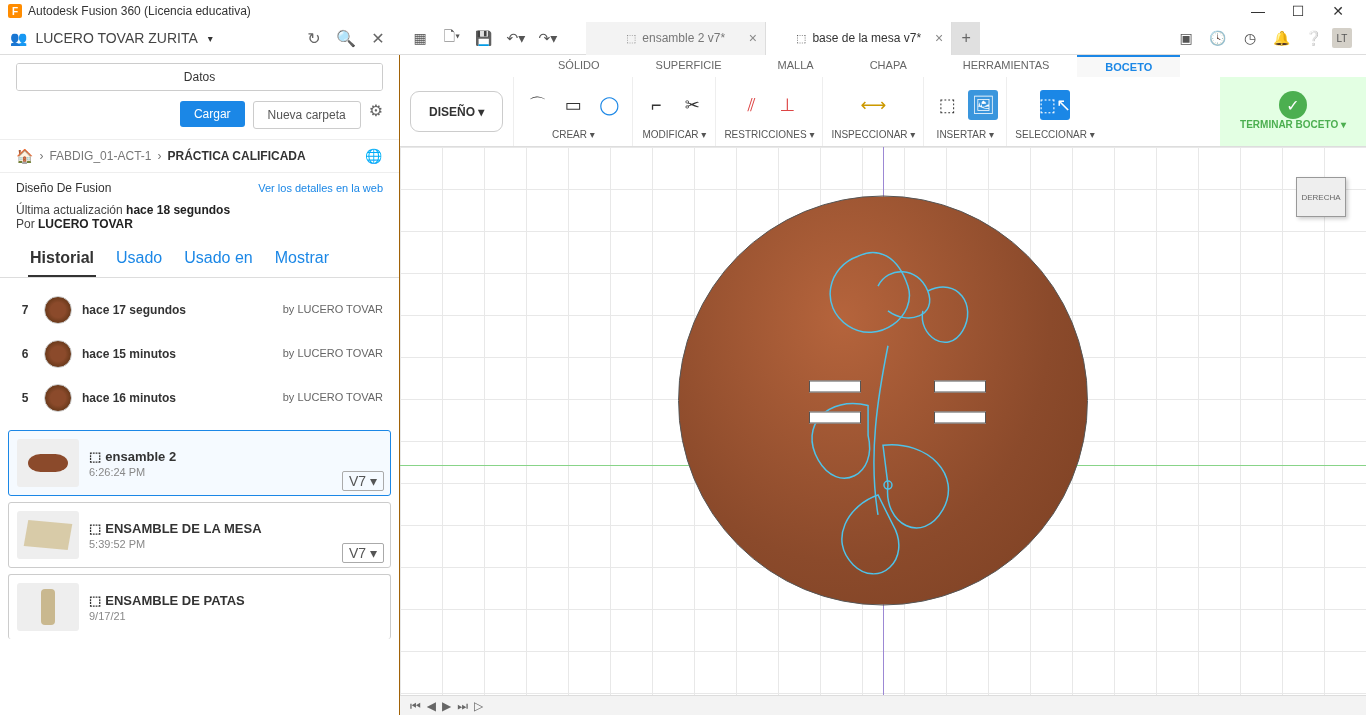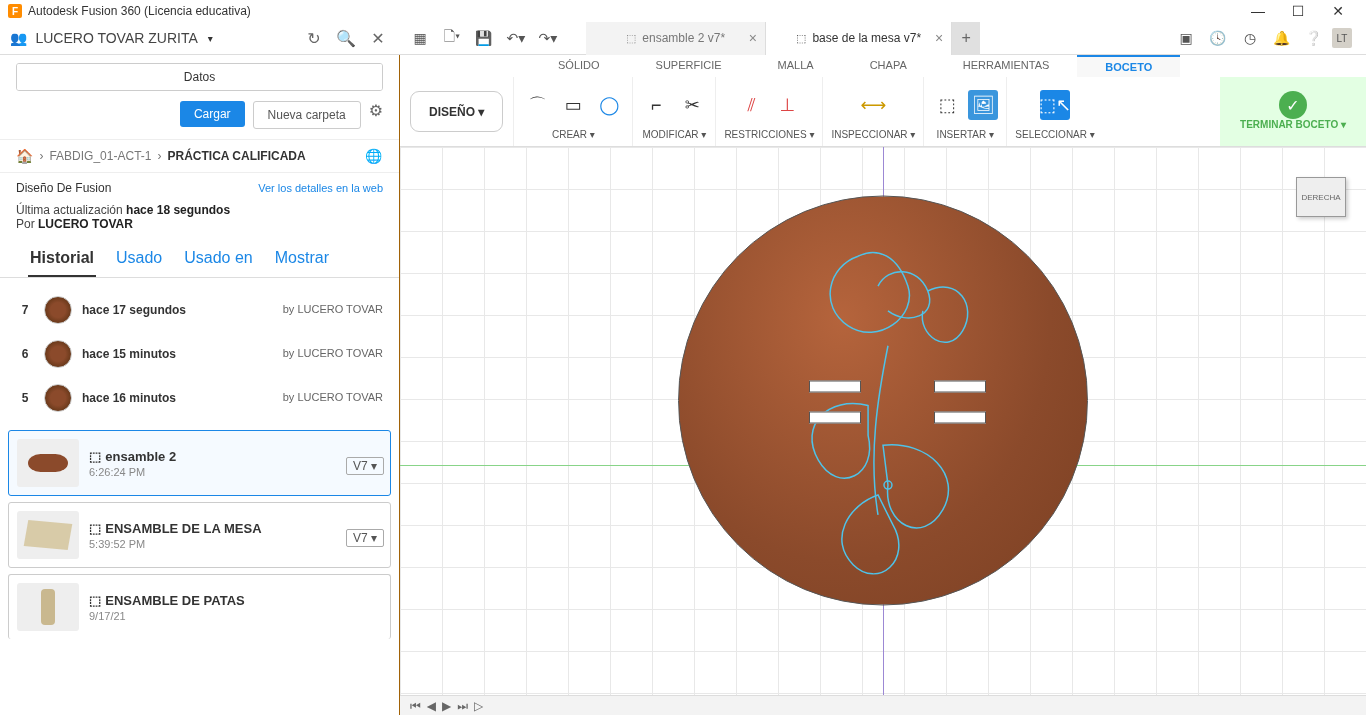--- a/index.html
+++ b/index.html
@@ -73,21 +73,21 @@
 
 .show-all { padding: 8px 28px; color: #1b87e6; font-size: 12px; }
 
 .file-list { padding: 0 8px; }
 .file-card { display: flex; align-items: center; gap: 10px; padding: 8px; border: 1px solid #ccc; border-radius: 3px; margin-bottom: 6px; position: relative; background: #fff; }
 .file-card.selected { border-color: #1b87e6; background: #f5faff; }
 .file-card .fthumb { width: 62px; height: 48px; background: #eee; border-radius: 3px; display: flex; align-items: center; justify-content: center; }
 .file-card .finfo { flex: 1; }
 .file-card .fname { font-weight: bold; font-size: 13px; color: #333; display: flex; align-items: center; gap: 4px; }
 .file-card .ftime { font-size: 11px; color: #888; margin-top: 2px; }
-.file-card .vbadge { position: absolute; right: 6px; bottom: 20px; border: 1px solid #aaa; padding: 1px 6px; font-size: 12px; border-radius: 2px; color: #555; }
+.file-card .vbadge { position: absolute; right: 6px; bottom: 4px; border: 1px solid #aaa; padding: 1px 6px; font-size: 14px; border-radius: 2px; color: #555; }
 
 
 .canvas-area { flex: 1; display: flex; flex-direction: column; background: #6d28d9; position: relative; }
 
 
 .ribbon { background: #fff; }
 .ribbon-tabs { display: flex; padding-left: 130px; gap: 0; }
 .rtab { padding: 4px 28px; font-size: 11px; color: #666; }
 .rtab.active { color: #1b87e6; font-weight: bold; border-top: 2px solid #1b87e6; background: #f8f8f8; }
 

